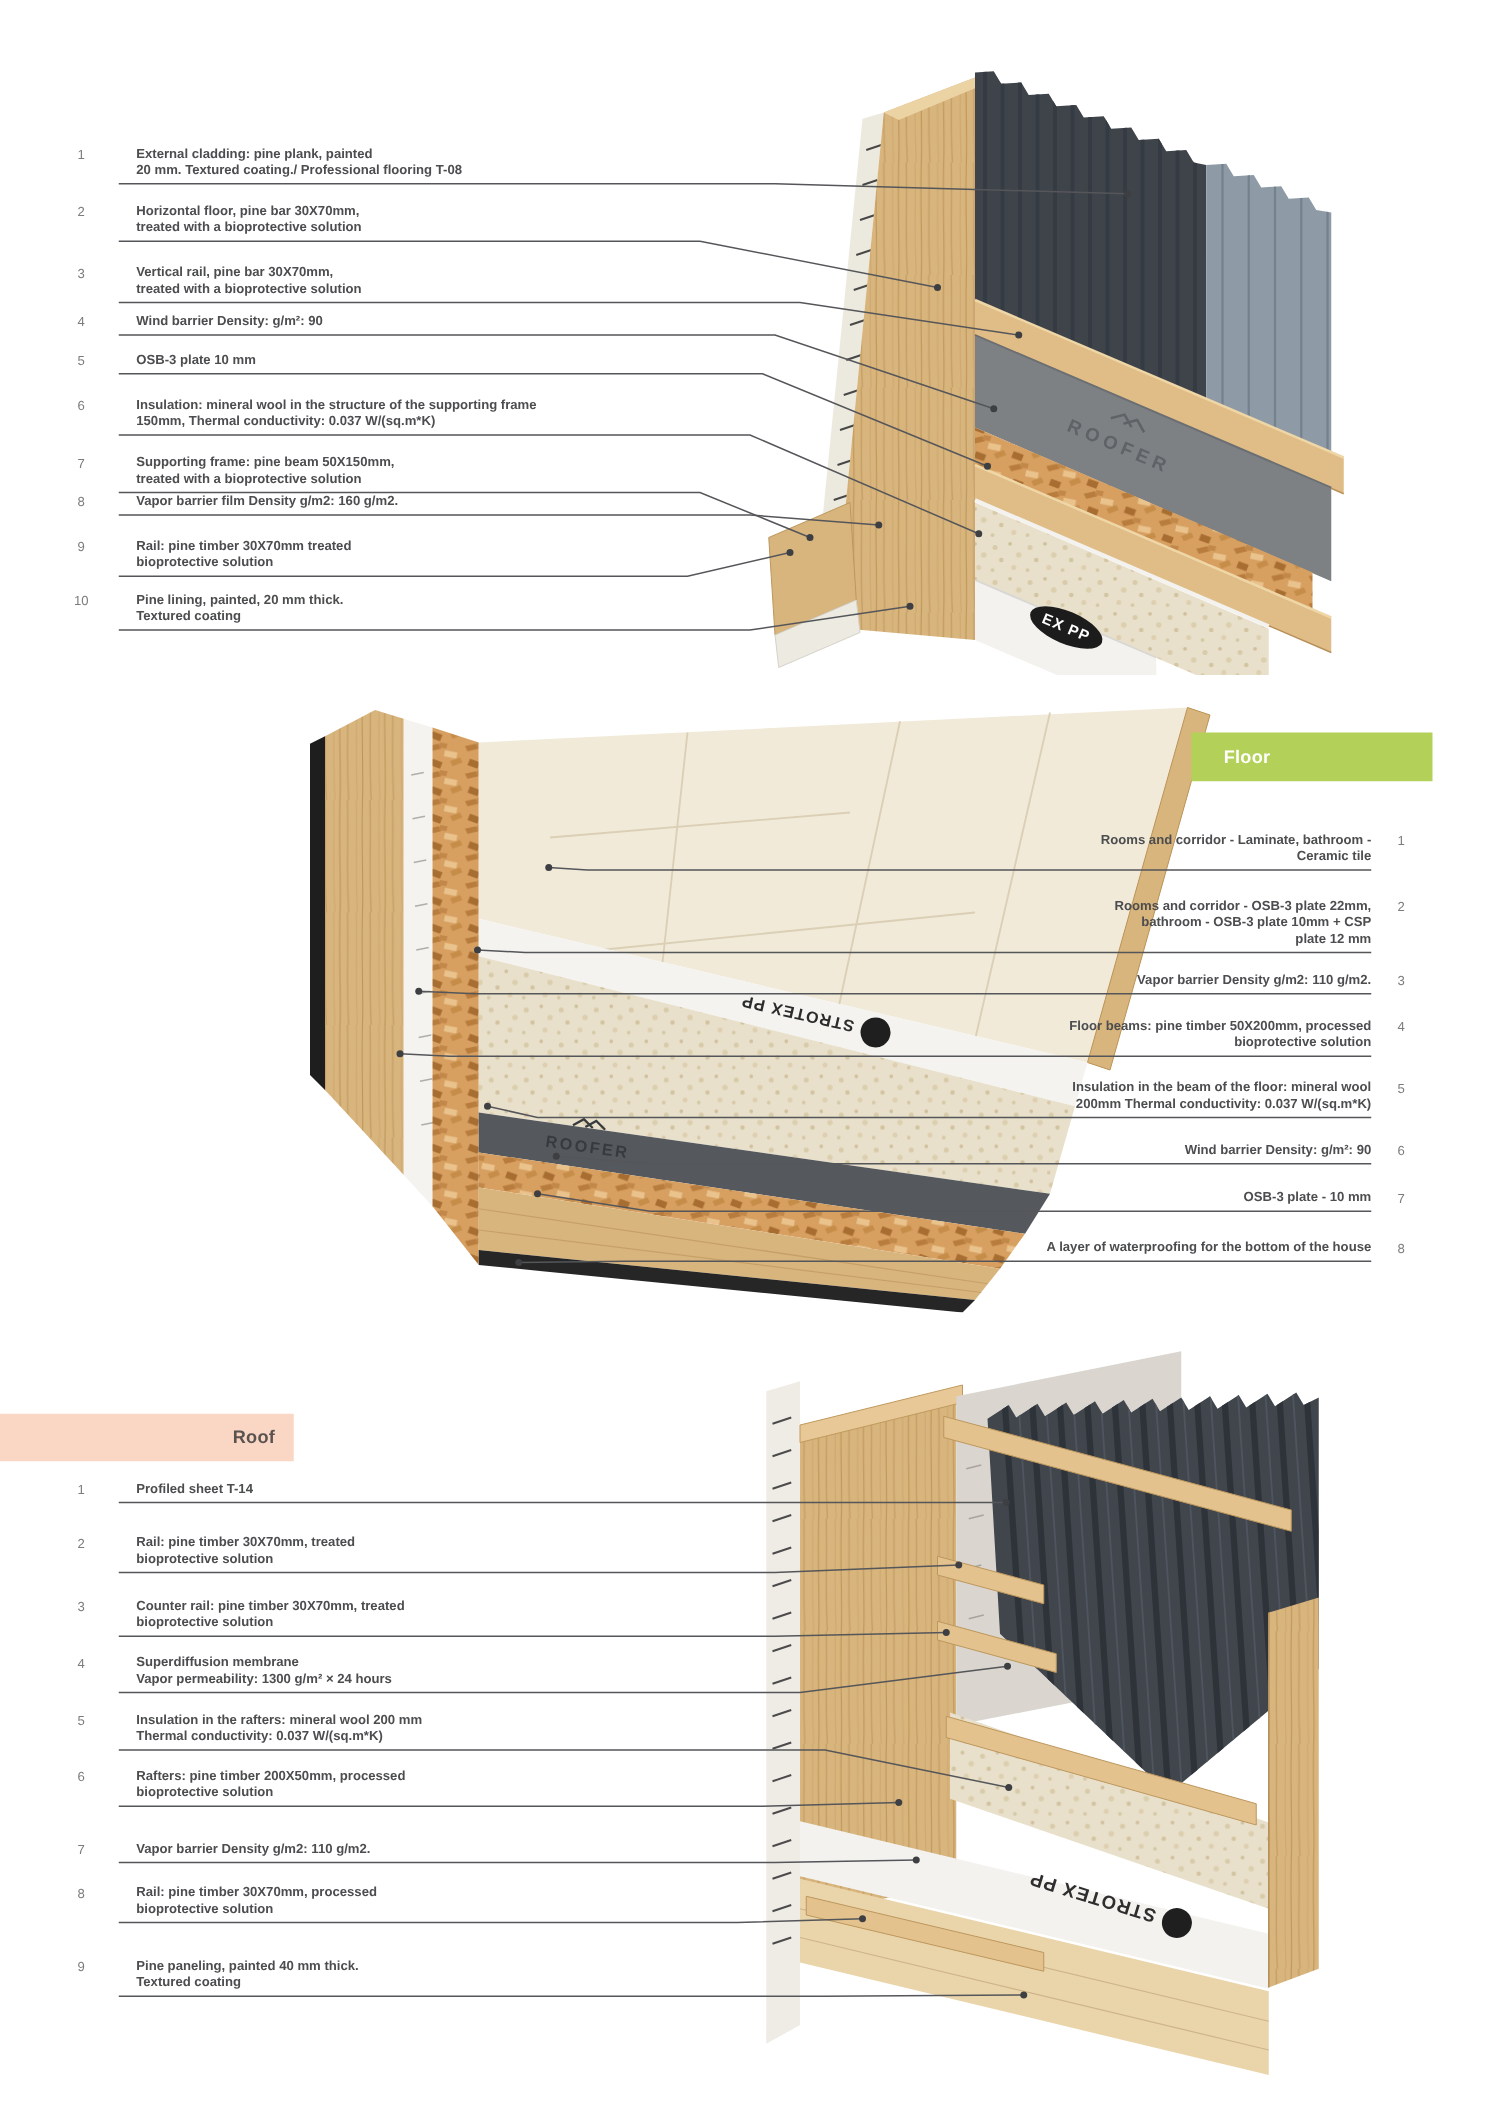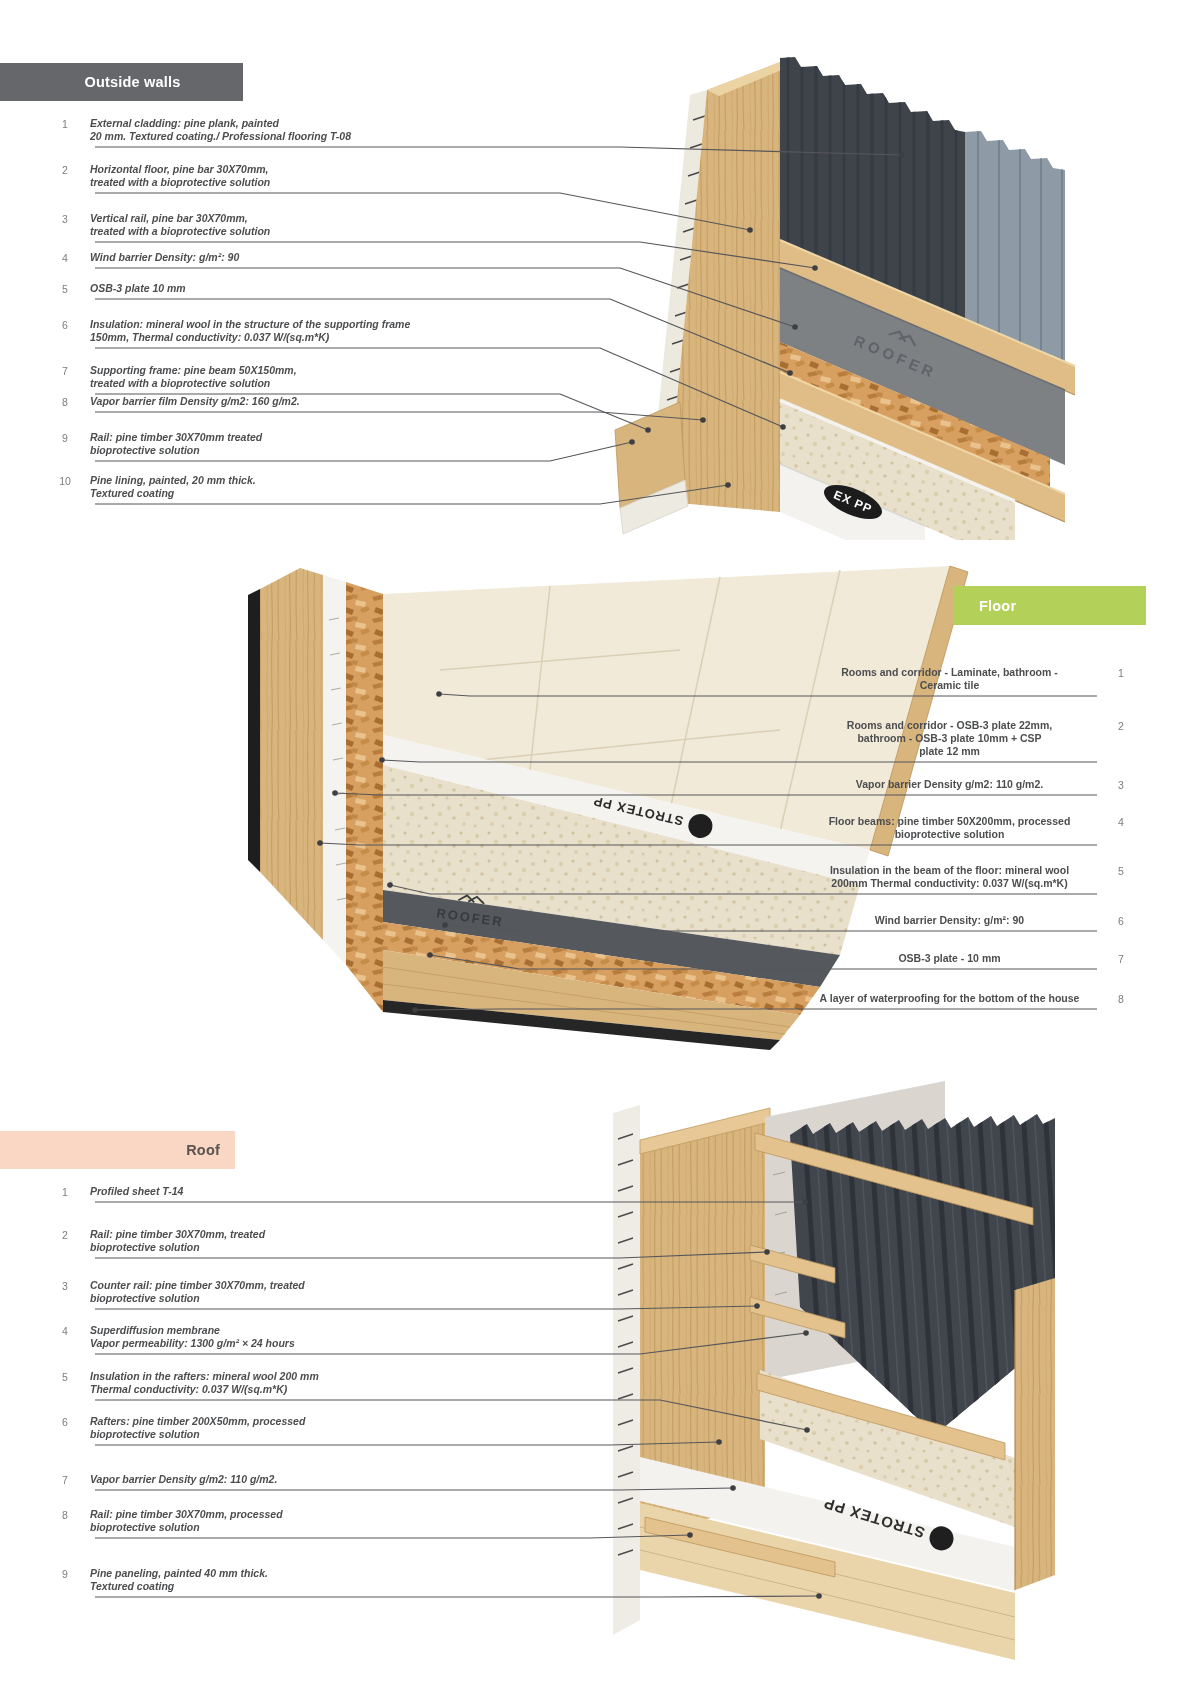--- a/index.html
+++ b/index.html
@@ -12,23 +12,23 @@
   #hdr-walls span{color:#ffffff;}
   #hdr-floor{left:953px;top:586px;width:193px;height:39px;background:#b3d158;padding-left:26px;}
   #hdr-floor span{color:#ffffff;}
   #hdr-roof{left:0;top:1131px;width:235px;height:38px;background:#f9d7c4;justify-content:flex-end;padding-right:15px;}
   #hdr-roof span{color:#5b5350;}
   .itm{position:absolute;font-size:10.5px;line-height:13px;color:#4c4d4f;}
   .itm .num{position:absolute;top:1px;font-weight:400;color:#7b7c7e;}
   .itm .txt{position:absolute;top:0;font-weight:700;white-space:pre-line;}
   .itm-l{left:56px;width:430px;}
   .itm-l .num{left:0;width:18px;text-align:center;}
-  .itm-l .txt{left:34px;width:385px;font-style:italic;}
+  .itm-l .txt{left:53px;width:385px;}
   .itm-r{left:770px;width:372px;}
-  .itm-r .txt{left:16px;width:327px;text-align:center;}
+  .itm-r .txt{left:0;width:327px;text-align:right;}
   .itm-r .num{left:348px;width:22px;text-align:left;}
   #leaders{position:absolute;left:0;top:0;pointer-events:none;}
   svg text{font-family:"Liberation Sans",sans-serif;}
 </style>
 </head>
 <body>
 
 <div class="canvas">
 
 <svg width="0" height="0" style="position:absolute" aria-hidden="true">
@@ -233,23 +233,20 @@
     <path d="M55,492 L430,582 M55,515 L430,605" stroke="#cfb488" stroke-width="1" fill="none"></path>
   </g>
   <polygon points="60,482 250,527 250,542 60,497" fill="#e3c28d" stroke="#bd975d" stroke-width="0.8"></polygon>
 
   <g>
     <polygon points="430,255 470,243 470,540 430,555" fill="url(#pWoodV)"></polygon>
     <path d="M430,255 L430,555" stroke="#b6905a" stroke-width="1.2" fill="none"></path>
   </g>
 </svg>
 
-<div class="hdr" id="hdr-walls">
-  <span>Outside walls</span>
-</div>
 <div class="hdr" id="hdr-floor">
   <span>Floor</span>
 </div>
 <div class="hdr" id="hdr-roof">
   <span>Roof</span>
 </div>
 
 <div class="itm itm-l" style="top:117px">
   <span class="num">1</span>
   <span class="txt">External cladding: pine plank, painted

